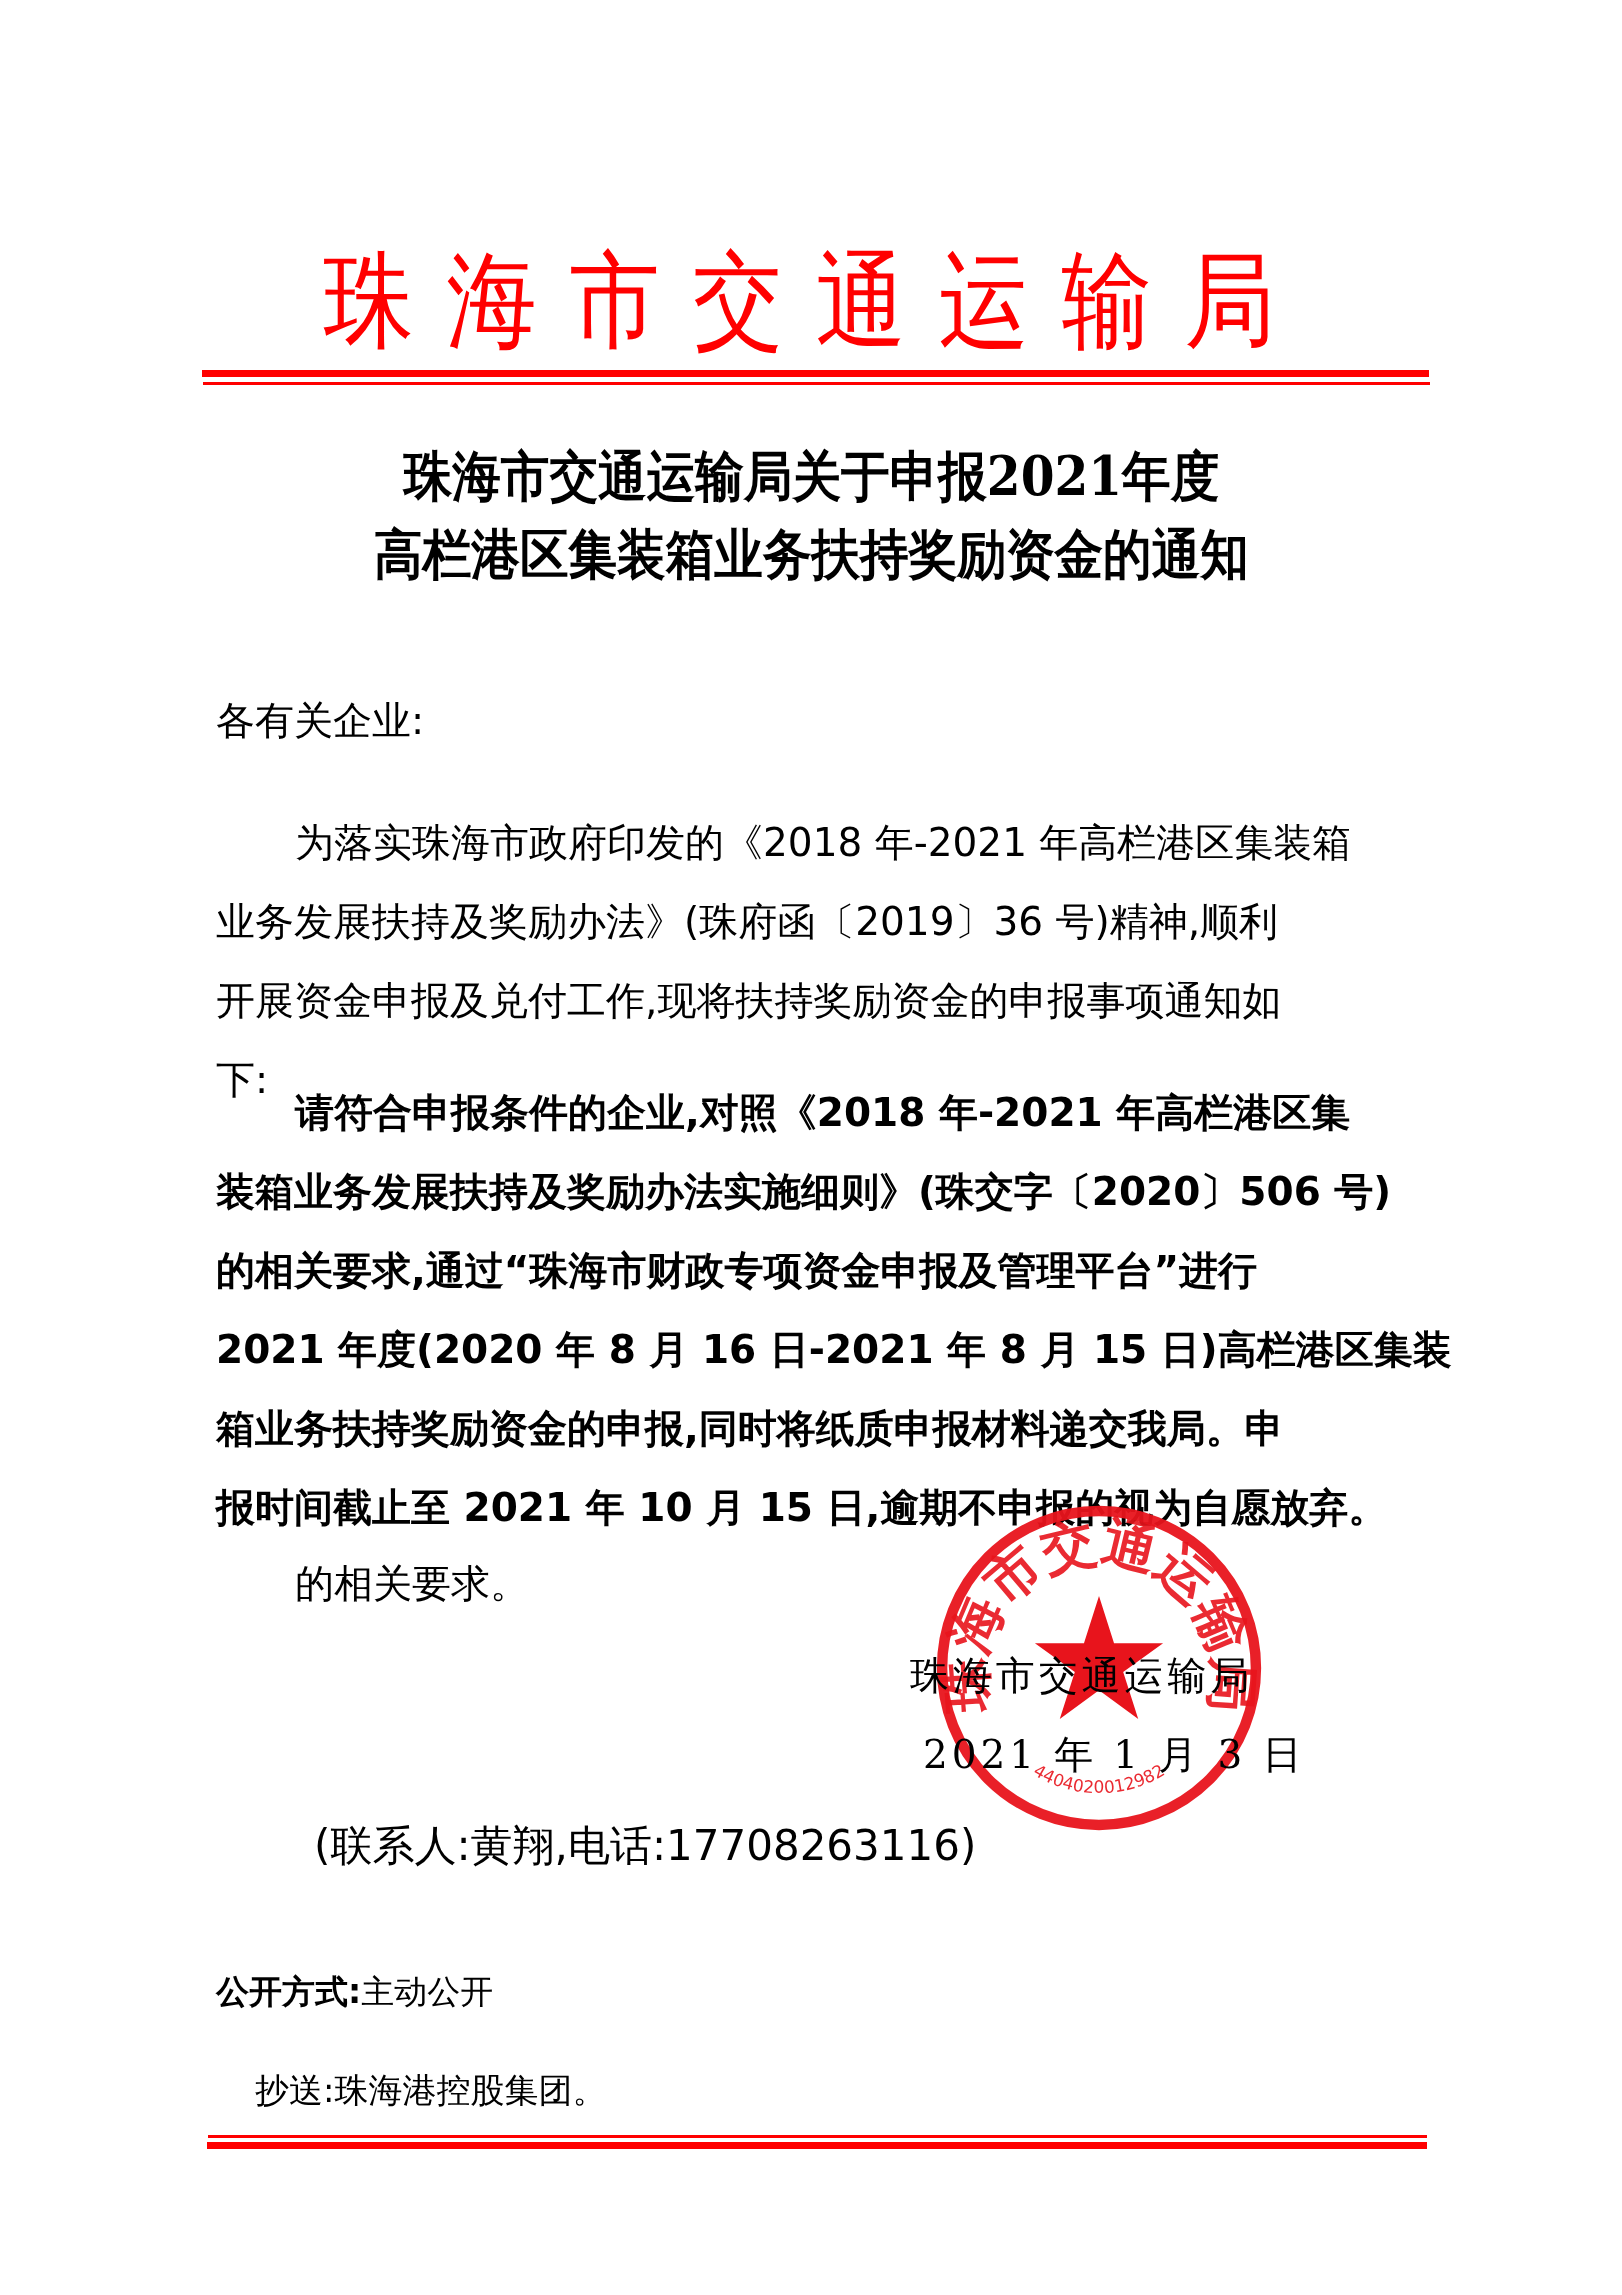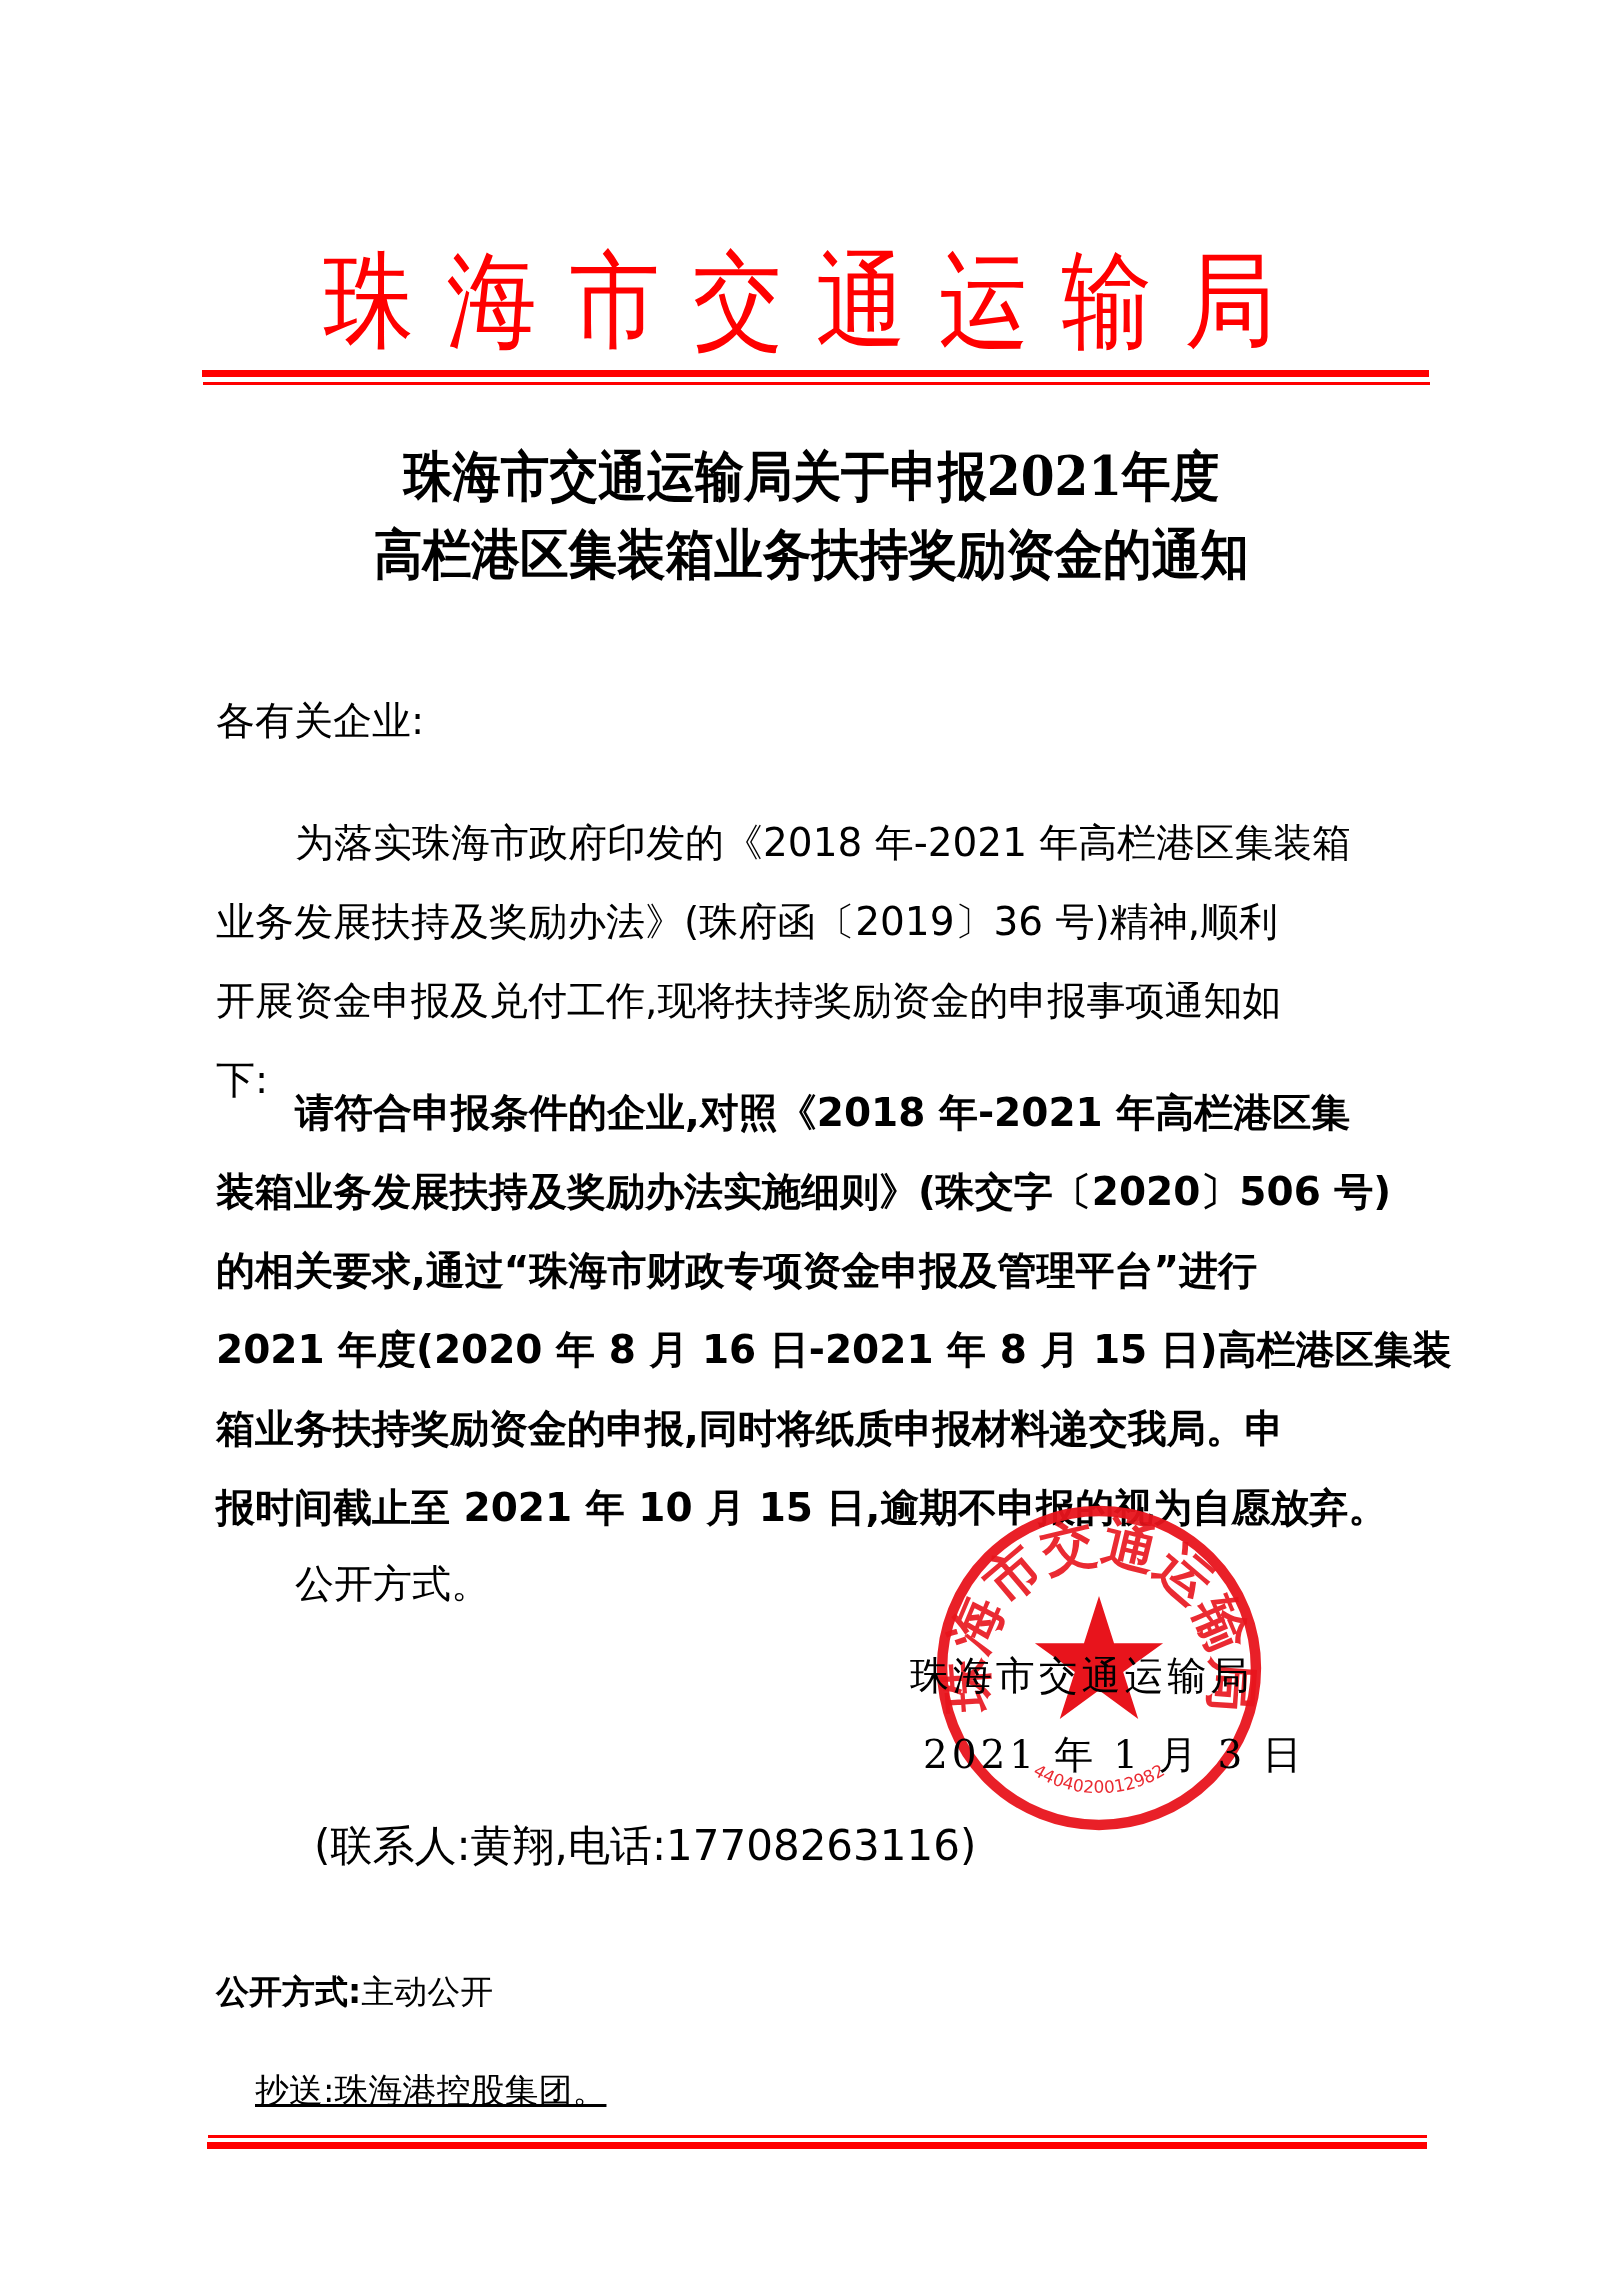--- a/index.html
+++ b/index.html
@@ -44,21 +44,21 @@
 
 <div class="abs body-text" style="top:1073px;font-weight:bold;">
   <div class="line" style="padding-left:79px;">请符合申报条件的企业,对照《2018 年-2021 年高栏港区集</div>
   <div class="line">装箱业务发展扶持及奖励办法实施细则》(珠交字〔2020〕506 号)</div>
   <div class="line">的相关要求,通过“珠海市财政专项资金申报及管理平台”进行</div>
   <div class="line">2021 年度(2020 年 8 月 16 日-2021 年 8 月 15 日)高栏港区集装</div>
   <div class="line">箱业务扶持奖励资金的申报,同时将纸质申报材料递交我局。申</div>
   <div class="line">报时间截止至 2021 年 10 月 15 日,逾期不申报的视为自愿放弃。</div>
 </div>
 
-<div class="abs body-text line" style="top:1544px; padding-left:79px;">公开方式。</div>
+<div class="abs body-text line" style="top:1544px; padding-left:79px;">的相关要求。</div>
 
 <div class="abs stamp" style="left:929px; top:1498px; width:340px; height:340px;">
   <svg width="340" height="340" viewBox="0 0 520 520">
     <defs>
       <path id="arcTop" d="M 95 330 A 175 175 0 1 1 425 330"></path>
       <path id="arcBottom" d="M 120 390 A 190 190 0 0 0 400 390"></path>
     </defs>
     <circle cx="260" cy="260" r="240" fill="none" stroke="#e8141c" stroke-width="16" opacity="0.95"></circle>
     <text fill="#e8141c" font-family="DejaVu Sans, sans-serif" font-size="82" font-weight="bold" opacity="0.9">
       <textPath href="#arcTop" startOffset="50%" text-anchor="middle" id="seal-arc">珠海市交通运输局</textPath>
@@ -72,17 +72,17 @@
 
 <div class="abs sig" style="left:910px; top:1649px;">珠海市交通运输局</div>
 <div class="abs sig" style="left:923px; top:1728px;">2021 年 1 月 3 日</div>
 
 <div class="abs body-text line" style="top:1806px; padding-left:98px; font-size:42px;">(联系人:黄翔,电话:17708263116)</div>
 
 <div class="abs line" style="left:216px; top:1970px; font-size:33px; font-family:'DejaVu Sans','Liberation Sans',sans-serif;">
   <span class="footer-bold">公开方式:</span><span>主动公开</span>
 </div>
 
-<div class="abs line" style="left:255px; top:2068px; font-size:34px; font-family:'DejaVu Sans','Liberation Sans',sans-serif;text-decoration:underline;">抄送:珠海港控股集团。</div>
+<div class="abs line" style="left:255px; top:2068px; font-size:34px; font-family:'DejaVu Sans','Liberation Sans',sans-serif;">抄送:珠海港控股集团。</div>
 
 <div class="abs rule" style="left:208px; top:2135px; width:1219px; height:3.3px;"></div>
 <div class="abs rule" style="left:207px; top:2142px; width:1220px; height:7.2px;"></div>
 
 
 </body></html>

